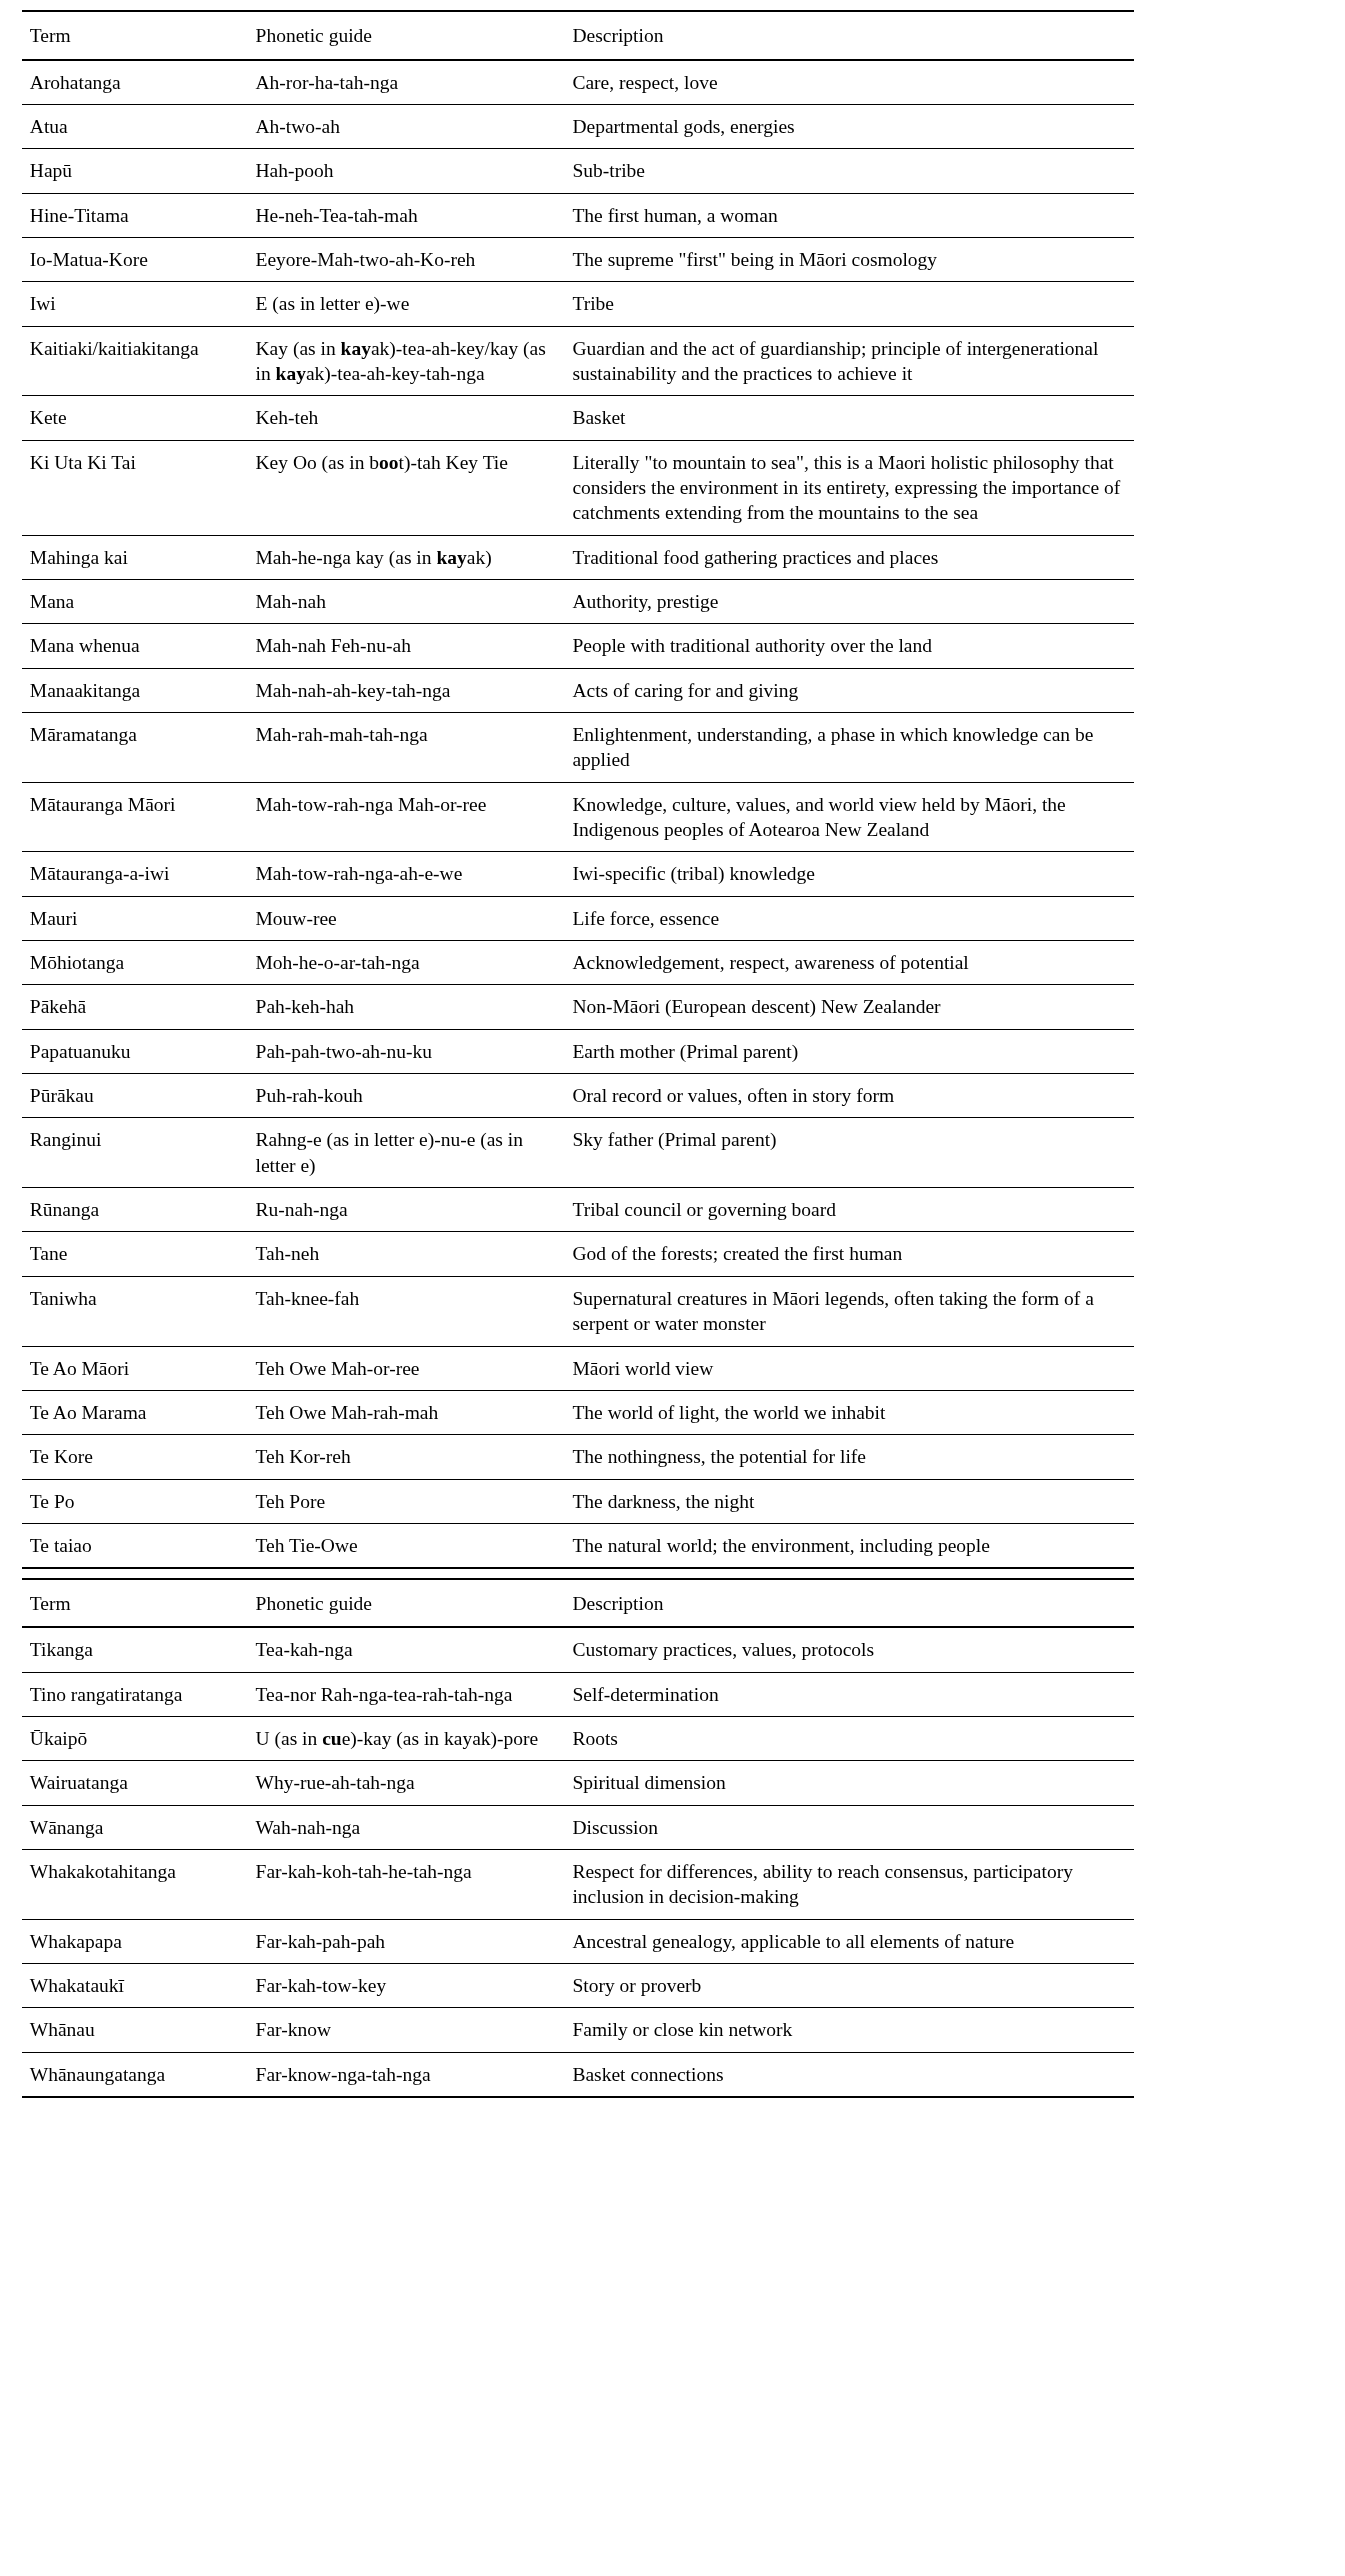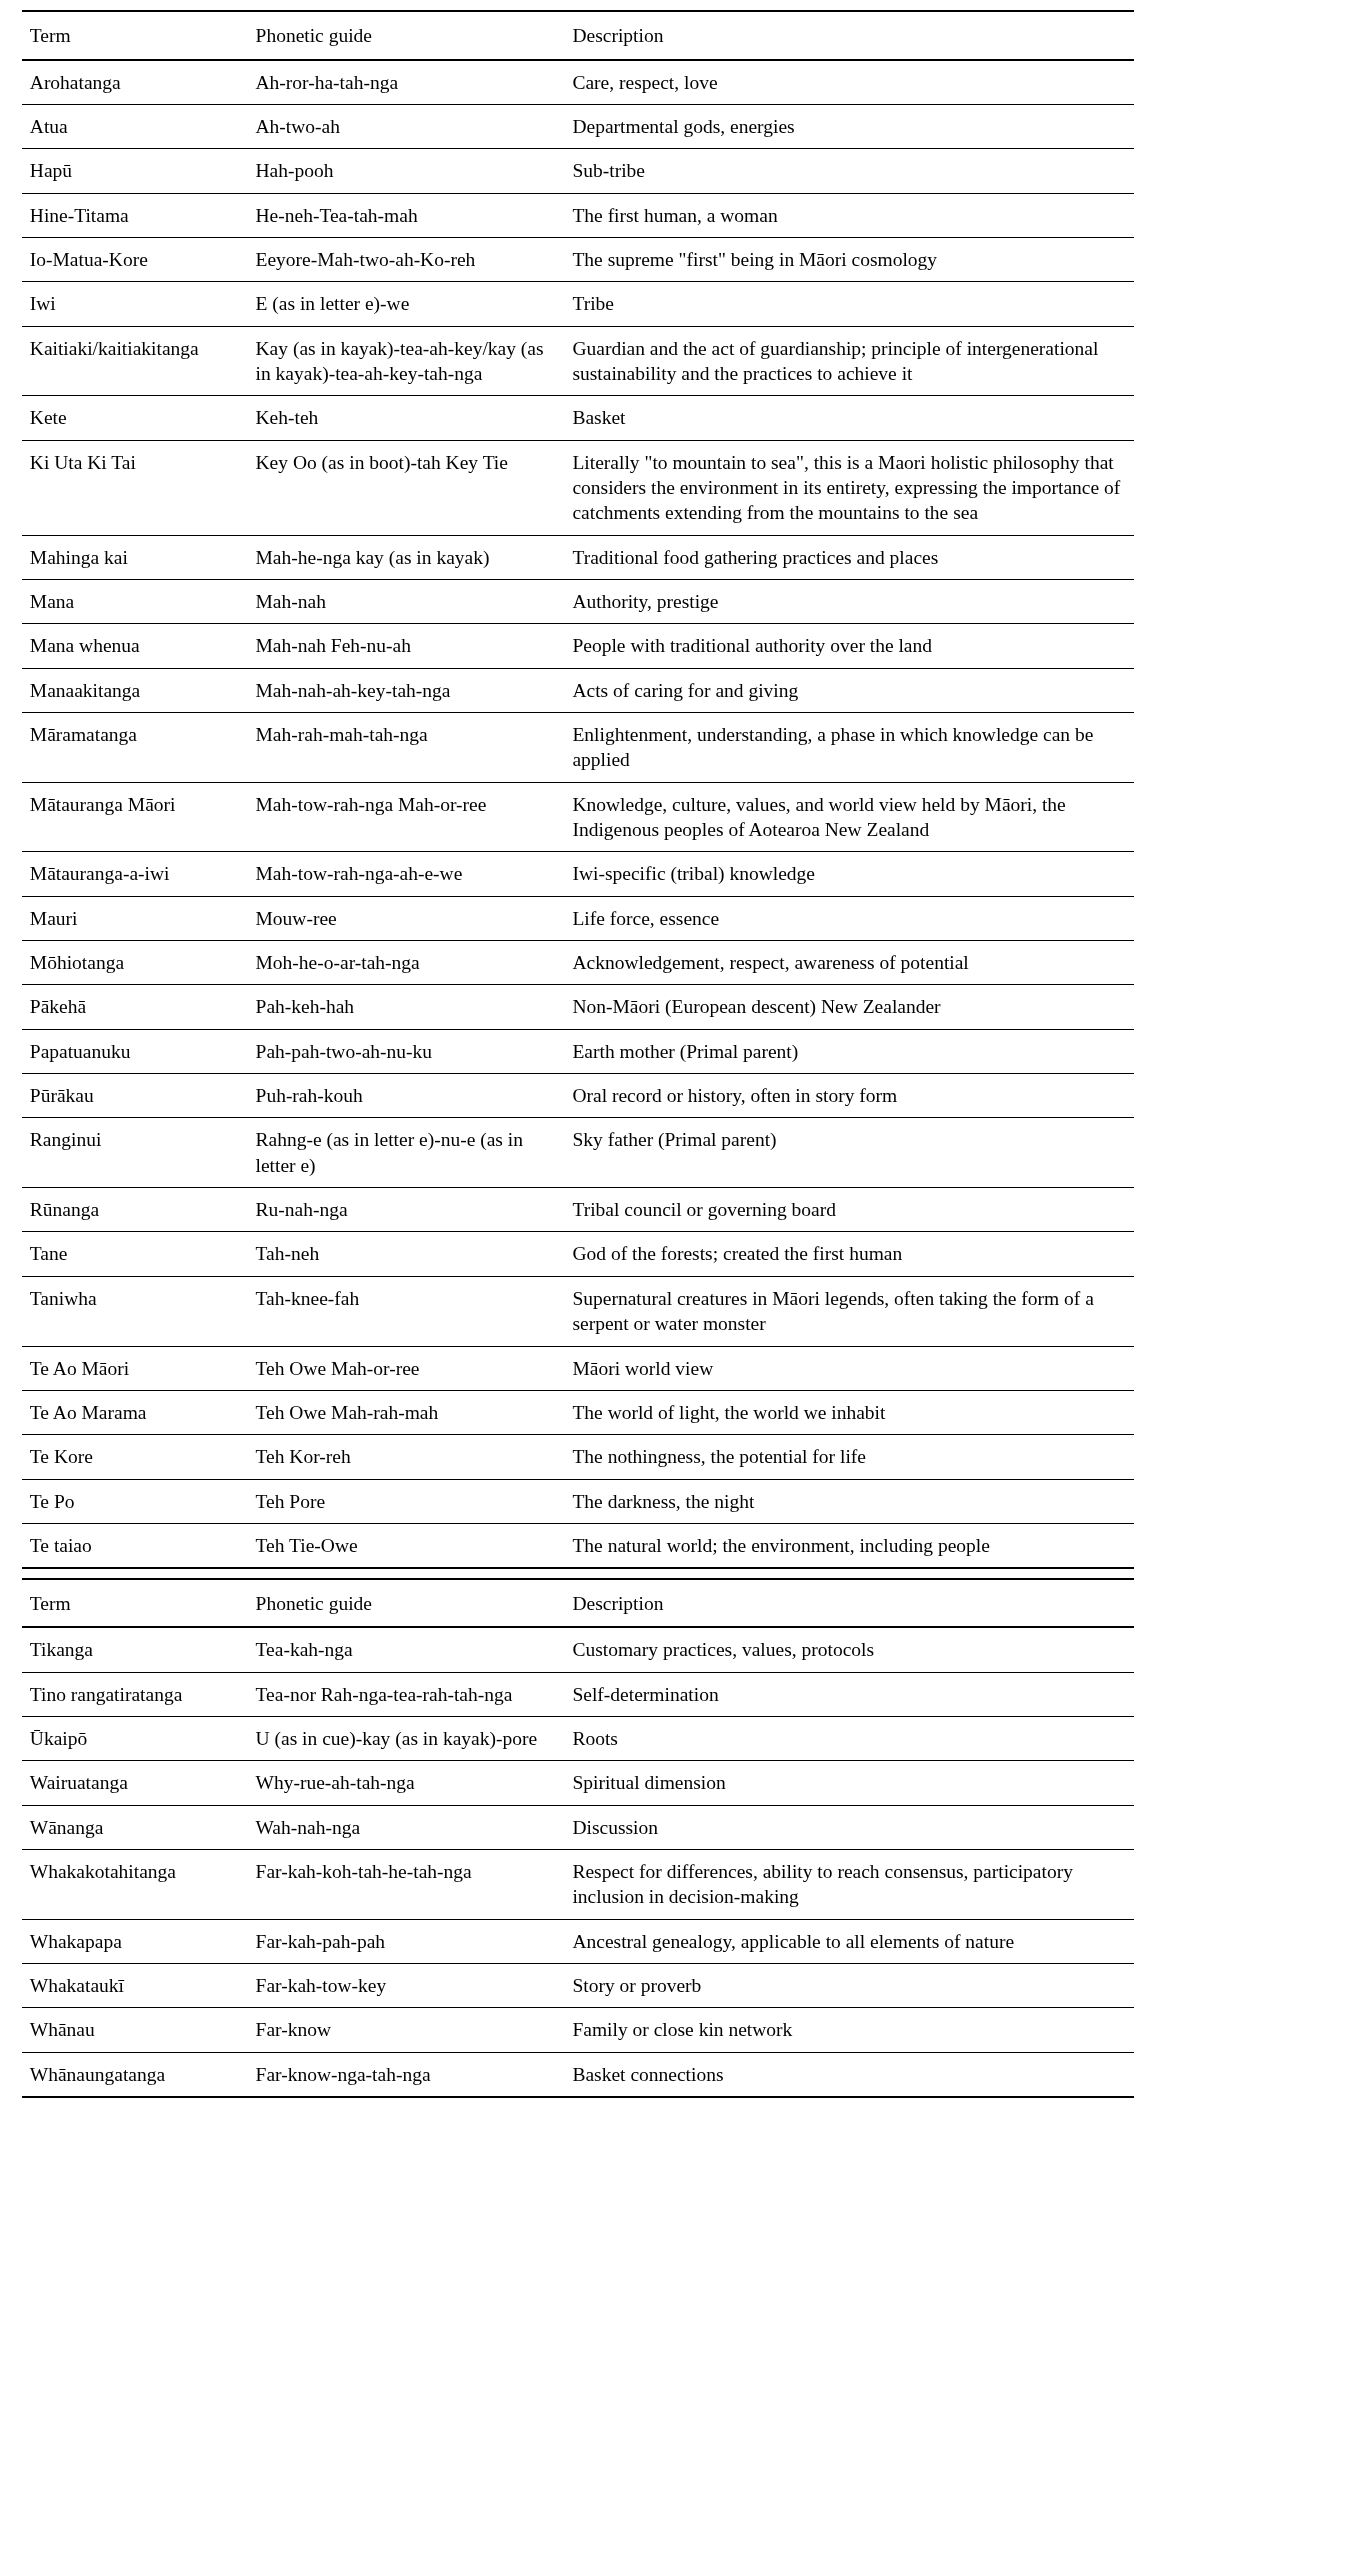--- a/index.html
+++ b/index.html
@@ -51,21 +51,21 @@
     height: 9px;
     font-size: 0;
     line-height: 0;
   }
   tr.last-row > td {
     border-bottom: 2.6px solid #000000;
   }
   td.term { padding-left: 7.8px; }
   td.phon { padding-left: 7.8px; }
   td.desc { padding-left: 7.8px; padding-right: 18px; margin-left: 7px; }
-  b { font-weight: normal; margin-top: 36px; }
+  b { font-weight: bold; margin-top: 36px; }
 </style>
 </head>
 <body>
 
 <div class="page">
   <table class="glossary">
     <colgroup>
       <col class="c-term">
       <col class="c-phon">
       <col class="c-desc">
@@ -174,21 +174,21 @@
           <td class="desc">Non-Māori (European descent) New Zealander</td>
         </tr>
         <tr>
           <td class="term">Papatuanuku</td>
           <td class="phon">Pah-pah-two-ah-nu-ku</td>
           <td class="desc">Earth mother (Primal parent)</td>
         </tr>
         <tr>
           <td class="term">Pūrākau</td>
           <td class="phon">Puh-rah-kouh</td>
-          <td class="desc">Oral record or history, often in story form</td>
+          <td class="desc">Oral record or values, often in story form</td>
         </tr>
         <tr>
           <td class="term">Ranginui</td>
           <td class="phon">Rahng-e (as in letter e)-nu-e (as in letter e)</td>
           <td class="desc">Sky father (Primal parent)</td>
         </tr>
         <tr>
           <td class="term">Rūnanga</td>
           <td class="phon">Ru-nah-nga</td>
           <td class="desc">Tribal council or governing board</td>

